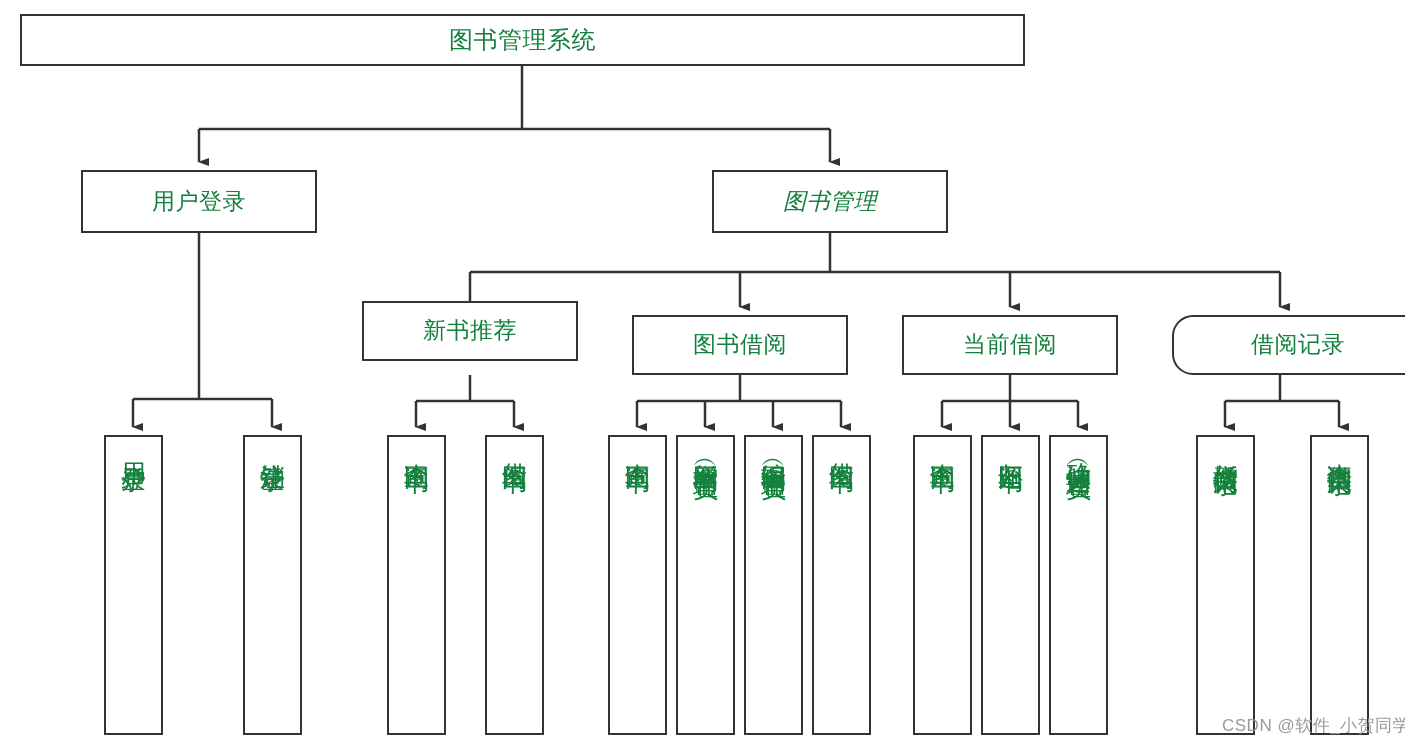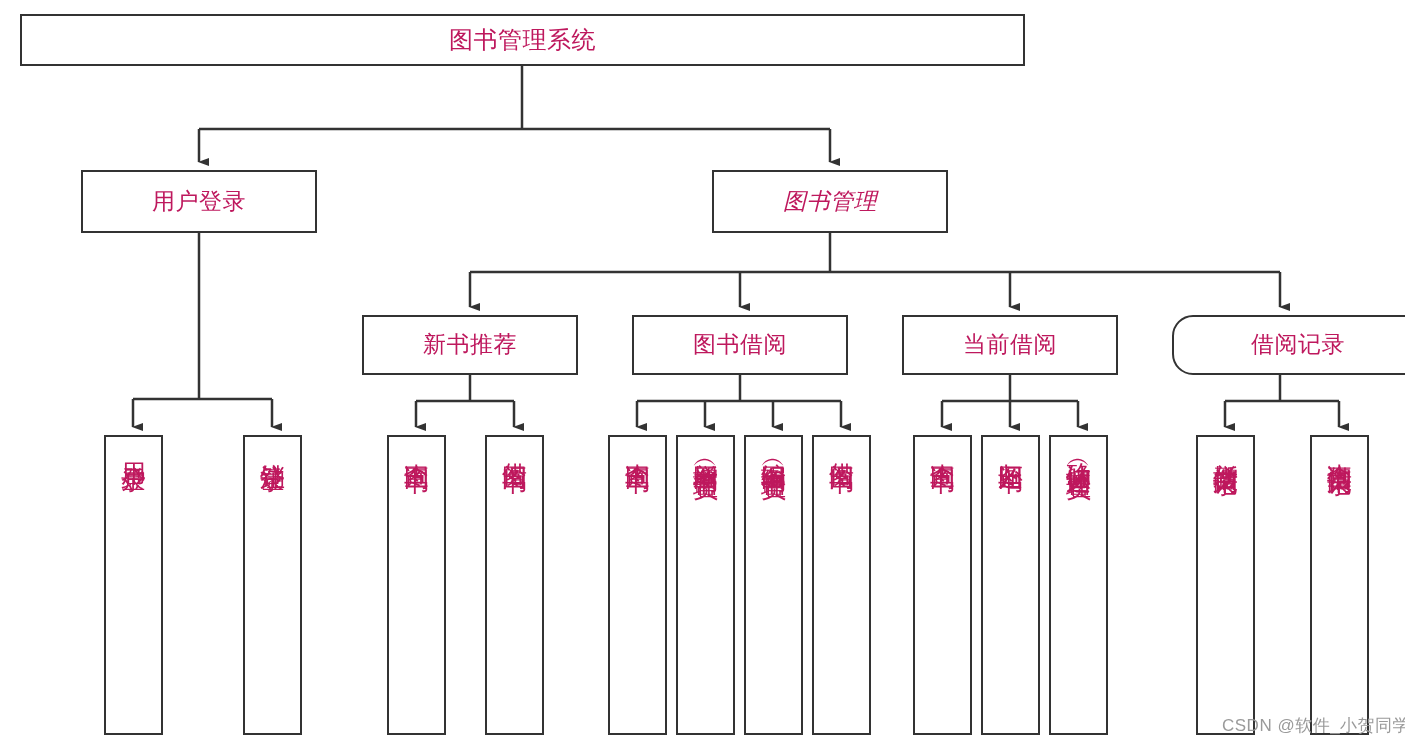--- a/index.html
+++ b/index.html
@@ -33,21 +33,21 @@
     border: 2px solid #333333;
     display: flex;
     align-items: center;
     justify-content: center;
     color: #1a1a1a;
   }
   .node .node-label {
     display: block;
     text-align: center;
     line-height: 1.12;
-    color: #be185d;
+    color: #15803d;
   }
   
   .node.horiz .node-label {
     font-size: 23px;
     letter-spacing: 0.5px;
     writing-mode: horizontal-tb;
   }
   .node.root .node-label {
     font-size: 24px;
   }
@@ -133,21 +133,21 @@
     <span class="node-label">图书管理系统</span>
   </div>
 
   <div class="node horiz" style="left:81px; top:170px; width:236px; height:63px;">
     <span class="node-label">用户登录</span>
   </div>
   <div class="node horiz" style="left:712px; top:170px; width:236px; height:63px;font-style:italic;">
     <span class="node-label">图书管理</span>
   </div>
 
-  <div class="node horiz" style="left:362px; top:315px; width:216px; height:60px;">
+  <div class="node horiz" style="left:362px; top:301px; width:216px; height:60px;">
     <span class="node-label">新书推荐</span>
   </div>
   <div class="node horiz" style="left:902px; top:315px; width:216px; height:60px;">
     <span class="node-label">当前借阅</span>
   </div>
   <div class="node horiz" style="left:632px; top:315px; width:216px; height:60px;">
     <span class="node-label">图书借阅</span>
   </div>
   <div class="node horiz" style="left:1172px; top:315px; width:252px; height:60px;border-radius:21px;">
     <span class="node-label">借阅记录</span>

